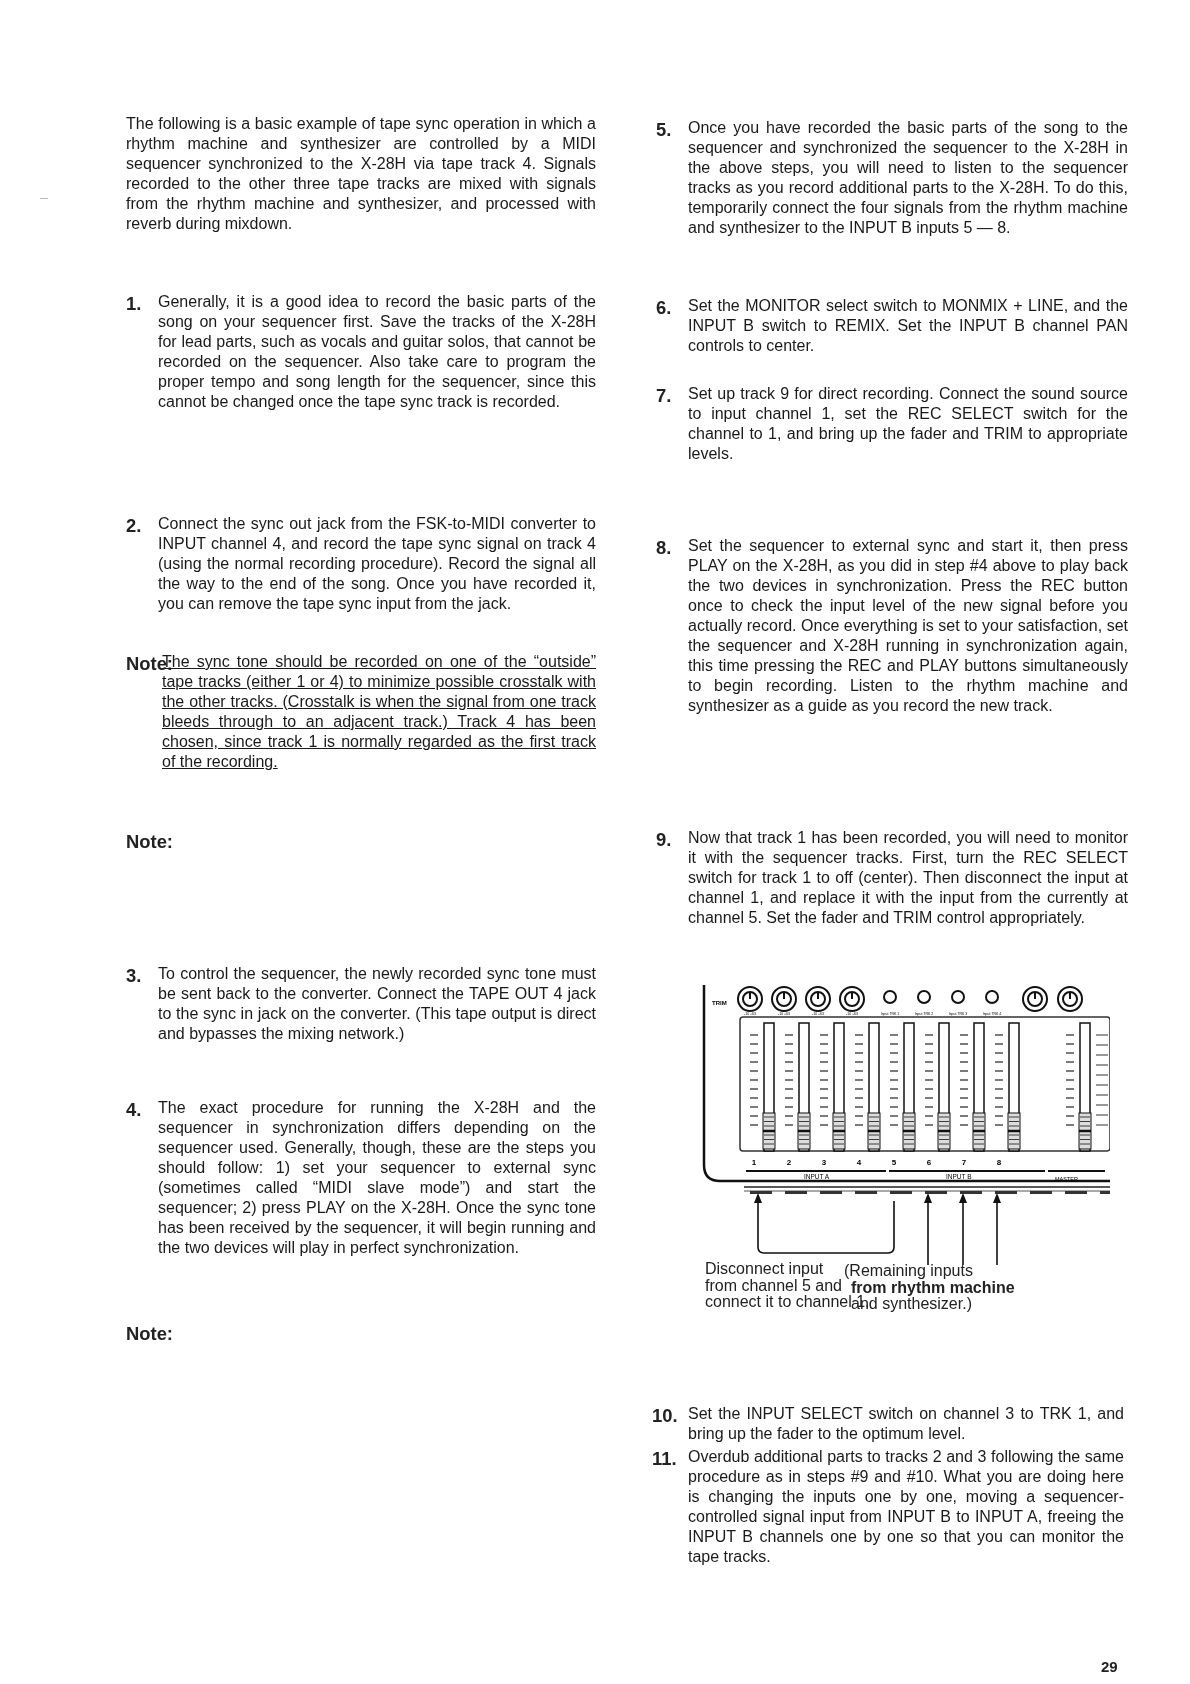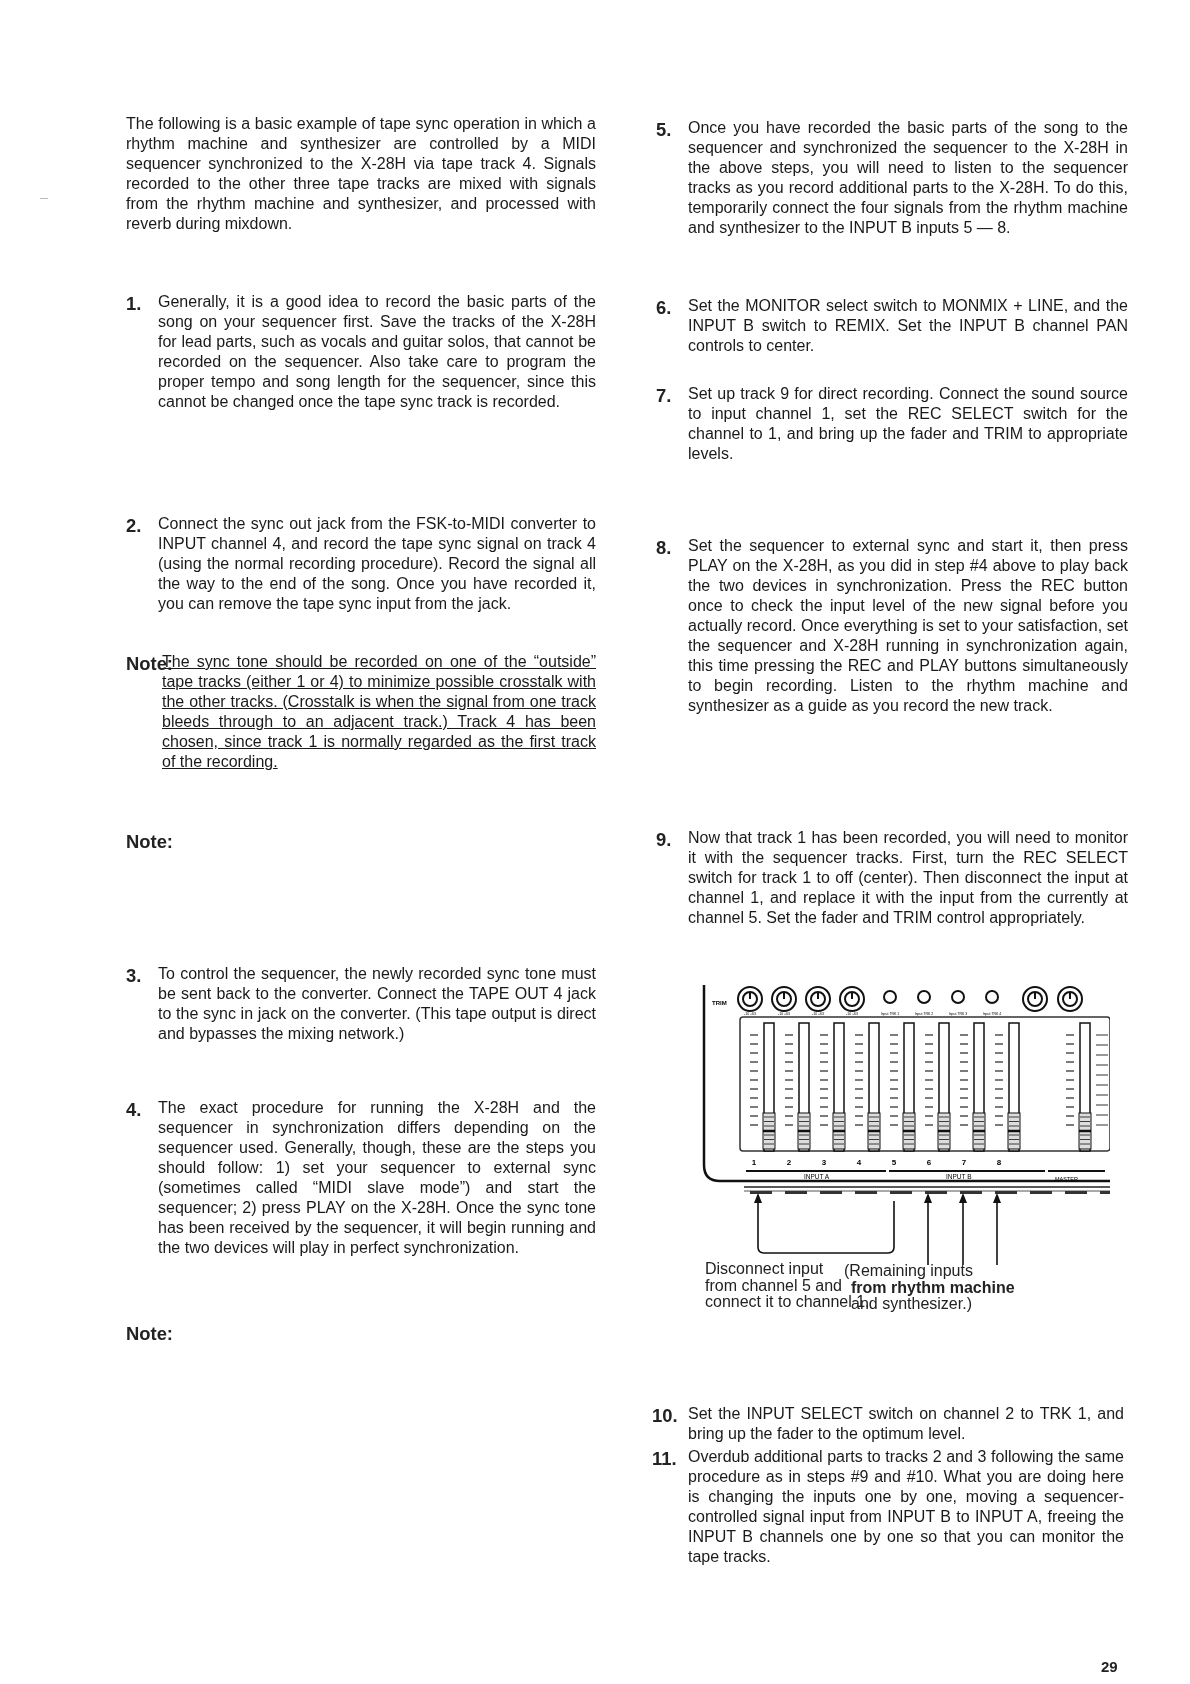--- a/index.html
+++ b/index.html
@@ -85,21 +85,21 @@
     <p class="txt body">Set the sequencer to external sync and start it, then press PLAY on the X-28H, as you did in step #4 above to play back the two devices in synchronization. Press the REC button once to check the input level of the new signal before you actually record. Once everything is set to your satisfaction, set the sequencer and X-28H running in synchronization again, this time pressing the REC and PLAY buttons simultaneously to begin recording. Listen to the rhythm machine and synthesizer as a guide as you record the new track.</p>
   </div>
 
   <div class="item" style="top:828px;">
     <span class="num">9.</span>
     <p class="txt body">Now that track 1 has been recorded, you will need to monitor it with the sequencer tracks. First, turn the REC SELECT switch for track 1 to off (center). Then disconnect the input at channel 1, and replace it with the input from the currently at channel 5. Set the fader and TRIM control appropriately.</p>
   </div>
 
   <div class="item wide" style="top:1372px; left:-4px;margin-top:32px;">
     <span class="num">10.</span>
-    <p class="txt body">Set the INPUT SELECT switch on channel 2 to TRK 1, and bring up the fader to the optimum level.</p>
+    <p class="txt body">Set the INPUT SELECT switch on channel 3 to TRK 1, and bring up the fader to the optimum level.</p>
   </div>
 
   <div class="item wide" style="top:1447px; left:-4px;">
     <span class="num">11.</span>
     <p class="txt body">Overdub additional parts to tracks 2 and 3 following the same procedure as in steps #9 and #10. What you are doing here is changing the inputs one by one, moving a sequencer-controlled signal input from INPUT B to INPUT A, freeing the INPUT B channels one by one so that you can monitor the tape tracks.</p>
   </div>
 </div>
 
 <div class="diagram">
   <svg id="mixer-svg" width="410" height="320" viewBox="0 0 410 320">

